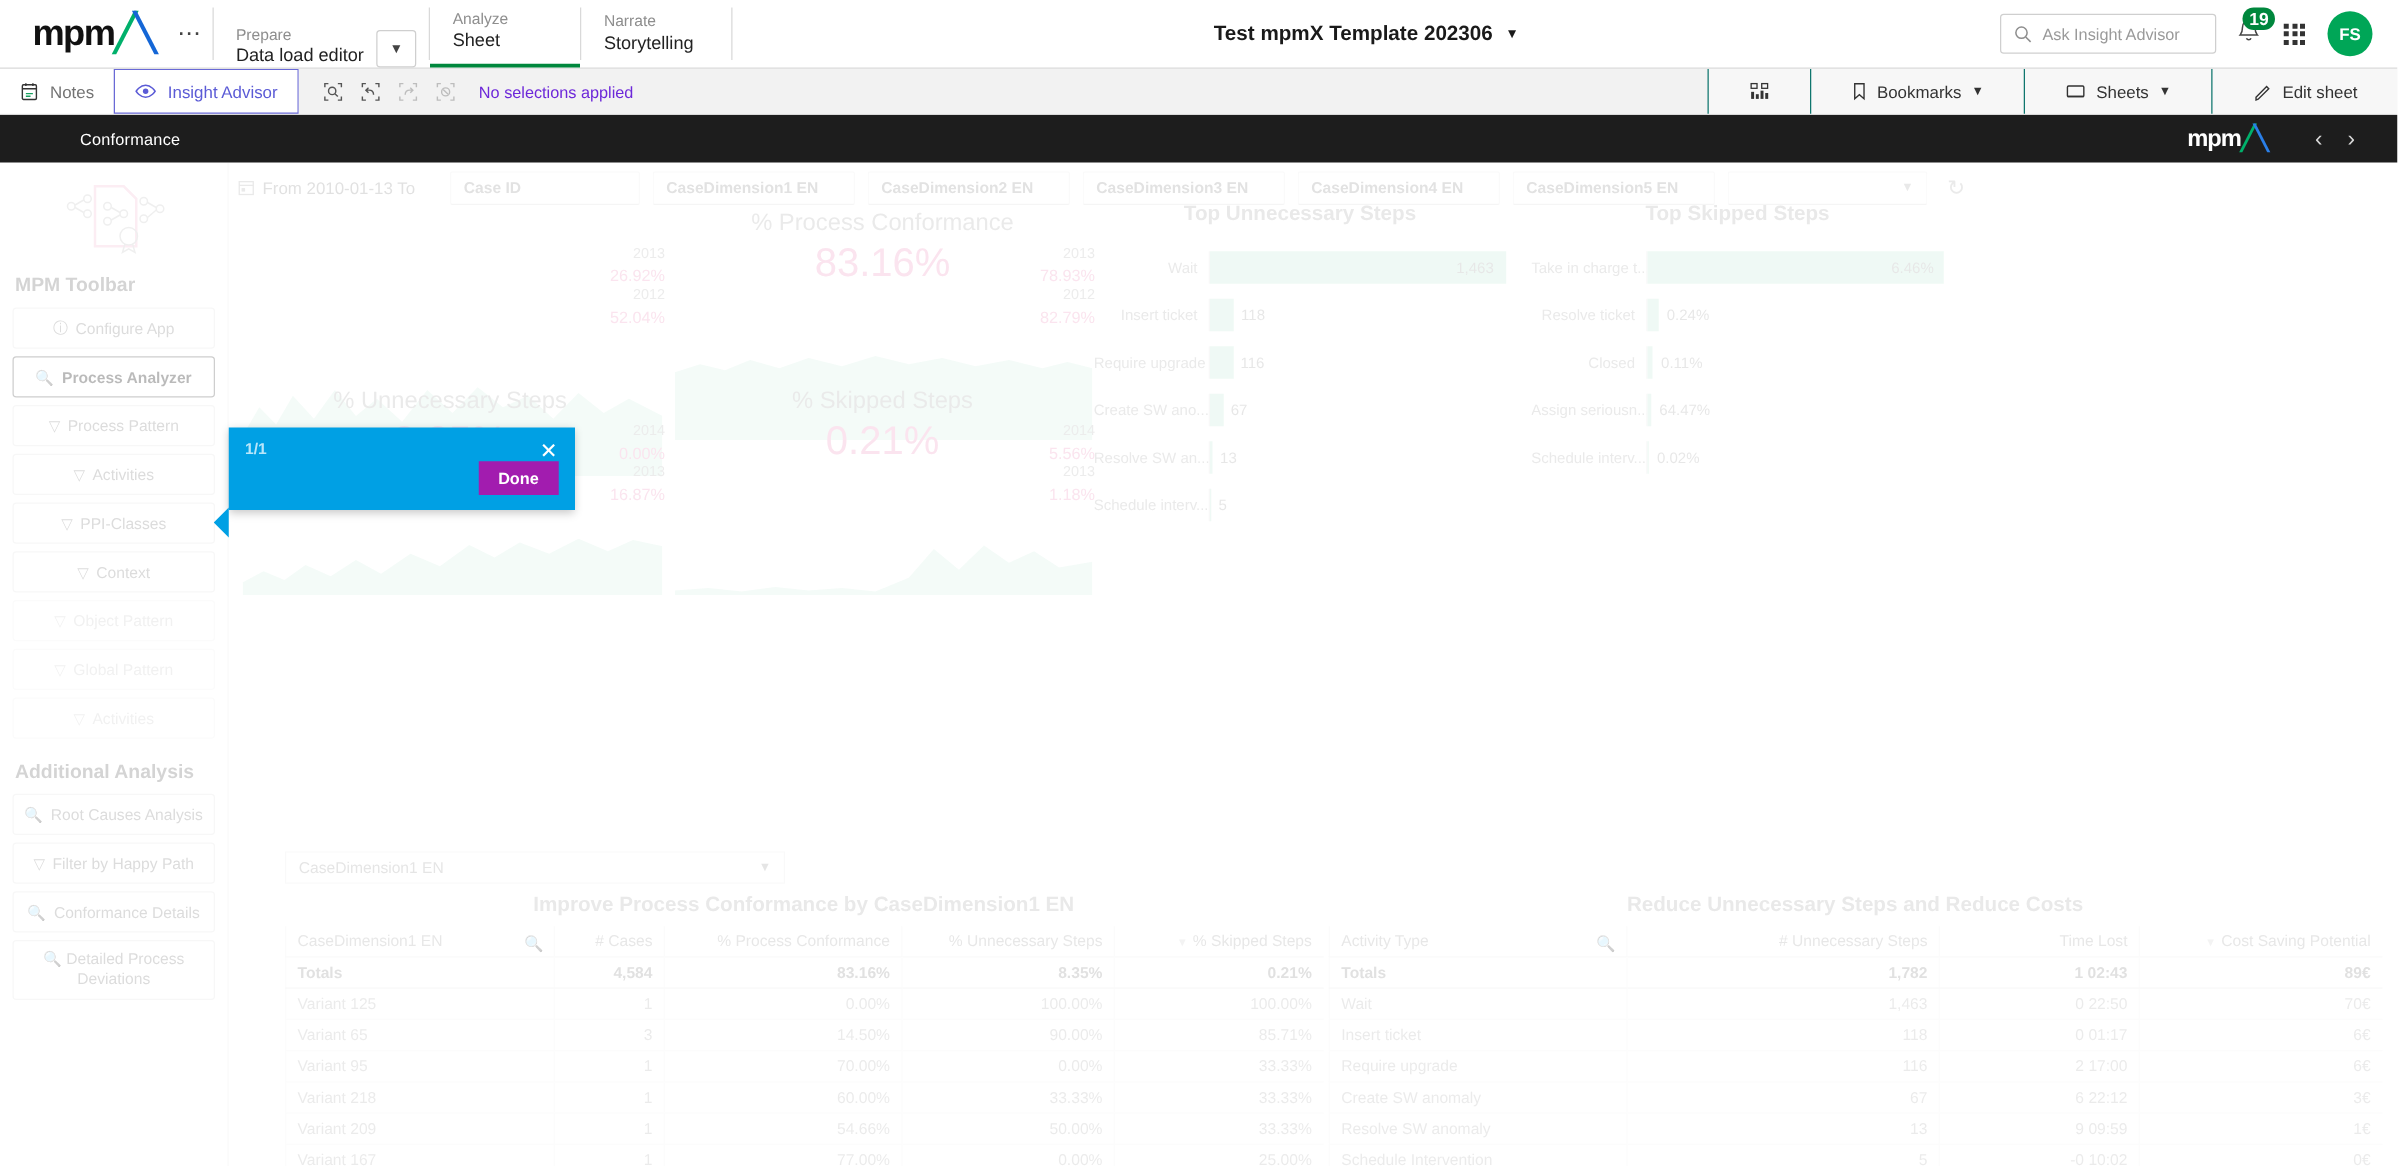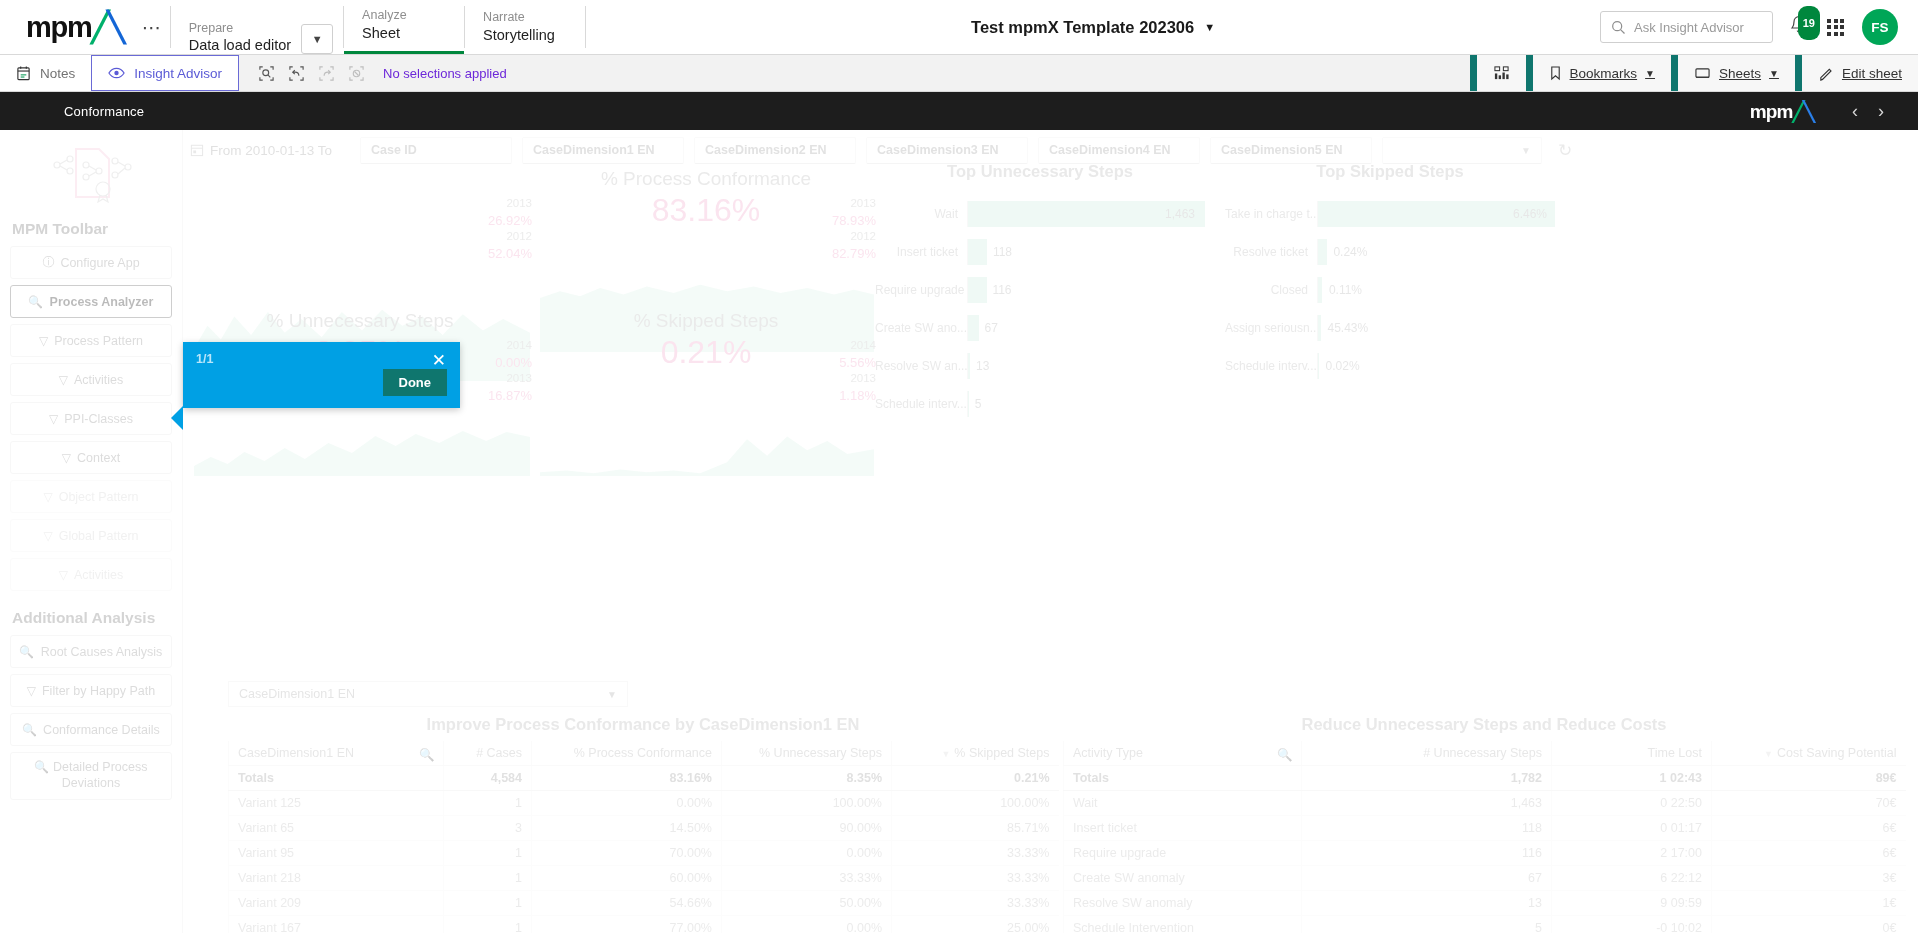--- a/index.html
+++ b/index.html
@@ -43,22 +43,22 @@
     background:#fff;
   }
   .topbar-spacer { flex:1; }
   .search-box {
     align-self:center; width: 173px; height: 32px; border:1px solid #cfcfcf; border-radius:3px;
     display:flex; align-items:center; gap:8px; padding: 0 10px; margin-right: 16px; background:#fff;
   }
   .search-box .ph { font-size: 13px; color:#9a9a9a; }
   .bell-wrap { position:relative; align-self:center; margin-right: 18px; cursor:pointer; }
   .badge {
-    position:absolute; top:-8px; right:-11px; min-width:22px; height:34px; border-radius:9px;
-    background:#00873d; color:#fff; font-size:11px; font-weight:700;
+    position:absolute; top:-8px; right:-11px; min-width:22px; height:18px; border-radius:9px;
+    background:#00873d; color:#fff; font-size:14px; font-weight:700;
     display:flex; align-items:center; justify-content:center; padding:0 5px;
   }
   .grid-icon { align-self:center; margin-right:18px; display:grid; grid-template-columns:repeat(3,4px); gap:2.5px; cursor:pointer;}
   .grid-icon i { width:4px; height:4px; background:#333; display:block; }
   .avatar {
     align-self:center; width:36px; height:36px; border-radius:50%; background:#00a657;
     color:#fff; font-size:13.5px; font-weight:600; display:flex; align-items:center; justify-content:center;
     margin-right: 20px; cursor:pointer;
   }
   .apptitle {
@@ -77,22 +77,22 @@
   }
   .sub-item.notes { background:#fff; }
   .sub-item.ia { color:#5b5bd6; border:1px solid #6a6ad6; background:#fff; }
   .sub-tools { display:flex; align-items:center; gap:4px; padding-left:14px; background:#f2f2f2; }
   .tool-btn { width:26px;height:26px; display:flex;align-items:center;justify-content:center; cursor:pointer;}
   .tool-btn.disabled { opacity:.33; cursor:default;}
   .nosel { font-size:13px; color:#6d28d9; margin-left:10px; }
   .subbar-spacer { flex:1; background:#f2f2f2; }
   .sub-right { display:flex; align-items:stretch; }
   .sub-rb {
-    display:flex; align-items:center; gap:8px; padding:0 16px; font-size:13.5px; color:#333;
-    border-left:7px solid #0f766e; cursor:pointer; background:#f7f7f7;text-decoration:underline;
+    display:flex; align-items:center; gap:8px; padding:0 32px; font-size:13.5px; color:#333;
+    border-left:1px solid #0f766e; cursor:pointer; background:#f7f7f7;
   }
 
   
   .sheetbar {
     height: 38px; background:#1d1d1d; display:flex; align-items:center;
     padding: 0 24px; position:relative; z-index:38;
   }
   .sheetbar h1 { font-size:13px; font-weight:400; color:#fff; letter-spacing:.2px;margin-left:40px; }
   .sheetbar .spacer { flex:1; }
   .sheet-logo { font-size:19px; font-weight:700; letter-spacing:-.8px; color:#fff; margin-right:28px;}
@@ -184,21 +184,21 @@
     z-index: 80; box-shadow: 0 2px 7px rgba(0,0,0,.22);
   }
   .popup-head { display:flex; align-items:flex-start; justify-content:space-between; padding:10px 12px 0 13px; }
   .popup-step { font-size:12.5px; color:#b9e6fa; font-weight:600; }
   .popup-close { color:#fff; font-size:17px; line-height:1; cursor:pointer; padding:0 2px; }
   .popup-body { padding: 10px 13px 6px 13px; color:#fff; font-size:13.7px; line-height:1.46; }
   .popup-body i { font-style:italic; }
   .popup-body b { font-weight:700; }
   .popup-foot { padding: 0 13px 12px 13px; text-align:right; }
   .popup-btn {
-    display:inline-block; background:#0f766e; color:#fff; font-size:13px; font-weight:700;
+    display:inline-block; background:#a21caf; color:#fff; font-size:13px; font-weight:700;
     padding:6px 16px; cursor:pointer; border:none;
   }
   .popup-arrow {
     position:absolute; left:-12px; top:64px; width:0;height:0;
     border-top:12px solid transparent; border-bottom:12px solid transparent;
     border-right:12px solid #00a0e4;
   }
 </style>
 </head>
 <body>
@@ -611,21 +611,21 @@
           <div class="bar-lab">Closed</div>
           <div class="bar-track">
             <div class="bar-fill" style="width:1.7%;"></div>
             <div class="bar-num" style="left:4.6%;">0.11%</div>
           </div>
         </div>
         <div class="bar-row">
           <div class="bar-lab">Assign seriousn...</div>
           <div class="bar-track">
             <div class="bar-fill" style="width:1.1%;"></div>
-            <div class="bar-num" style="left:4%;">45.43%</div>
+            <div class="bar-num" style="left:4%;">64.47%</div>
           </div>
         </div>
         <div class="bar-row">
           <div class="bar-lab">Schedule interv...</div>
           <div class="bar-track">
             <div class="bar-fill" style="width:0.4%;"></div>
             <div class="bar-num" style="left:3.2%;">0.02%</div>
           </div>
         </div>
       </div>

